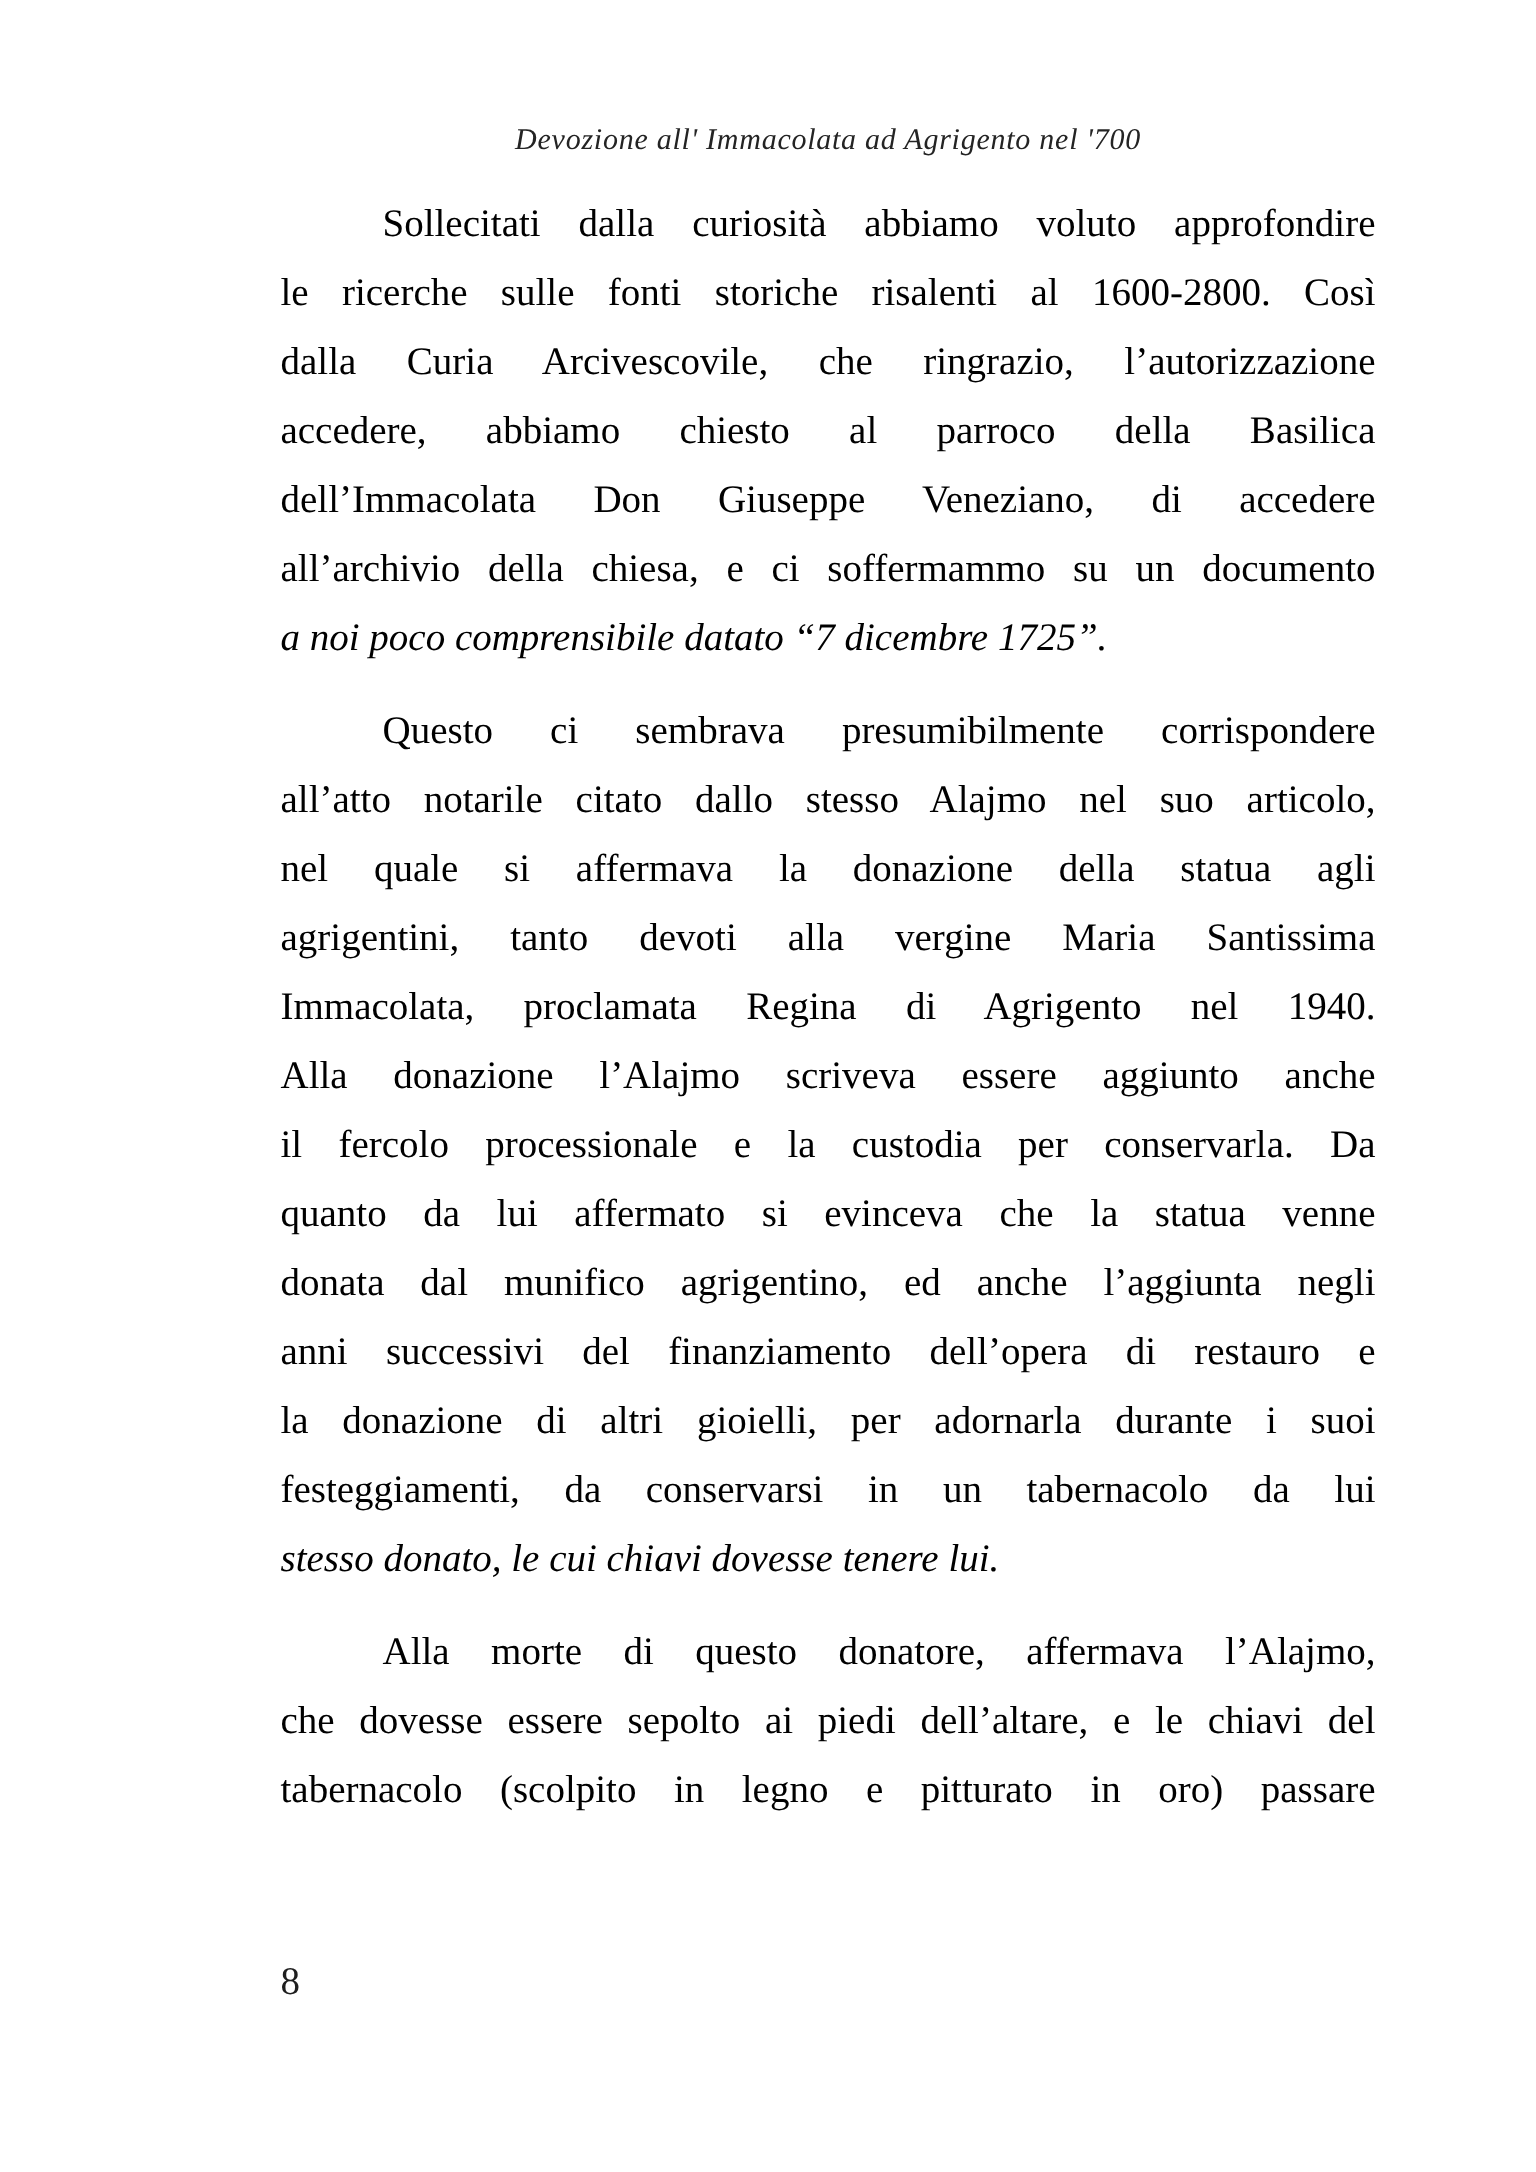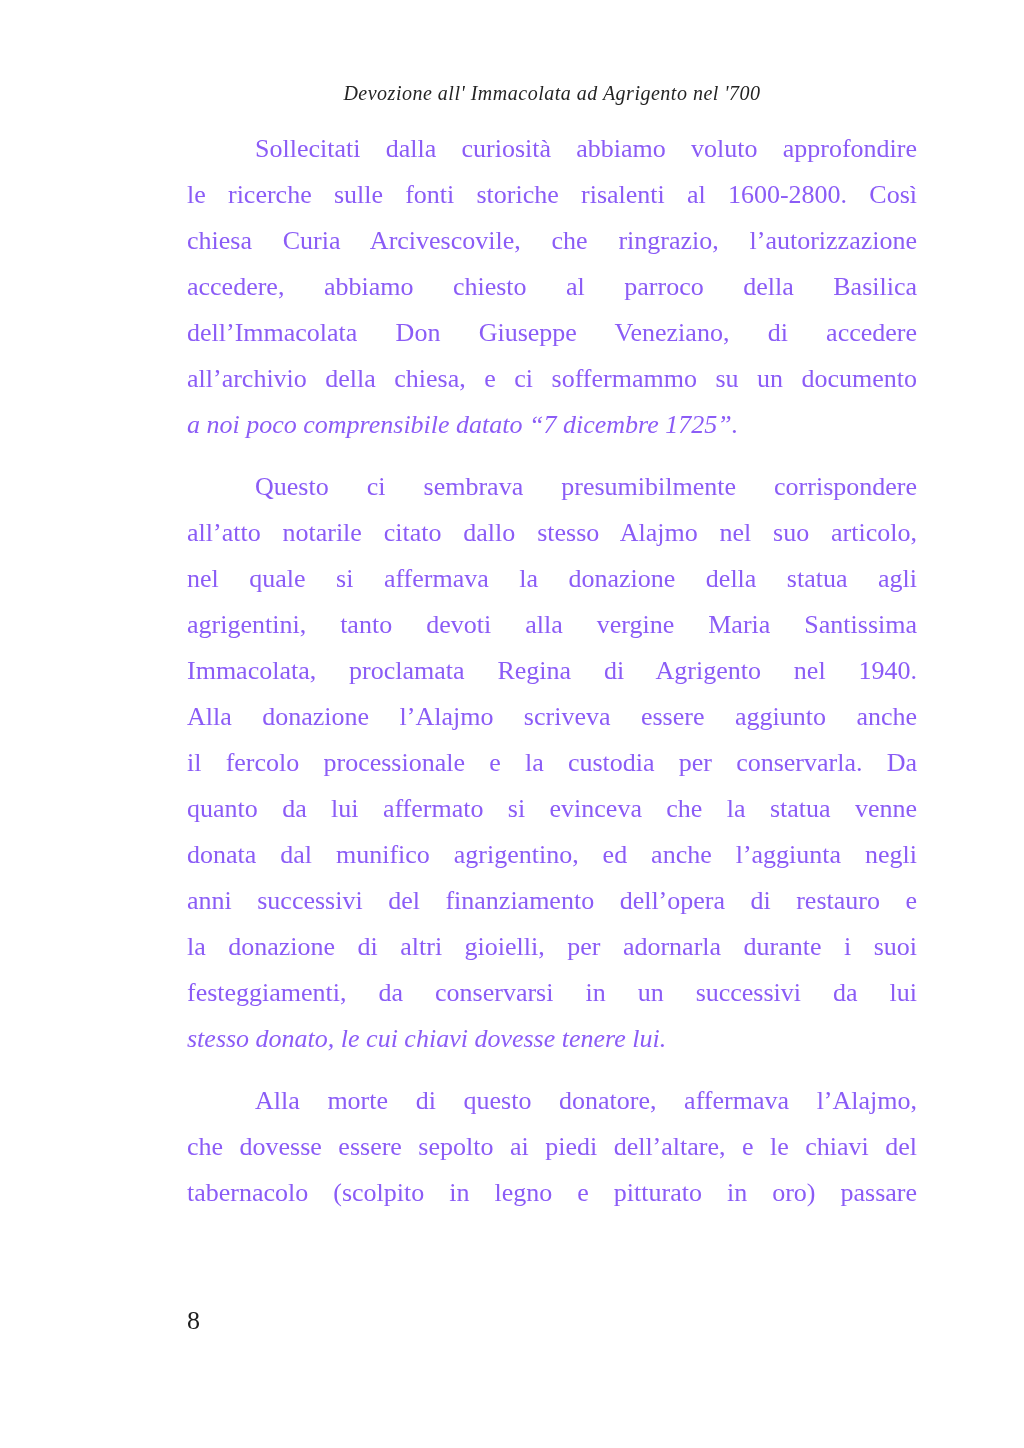--- a/index.html
+++ b/index.html
@@ -35,21 +35,21 @@
     width: 730px;
   }
   .para {
     margin: 0 0 16px 0;
   }
   .line {
     font-size: 26px;
     line-height: 46px;
     text-align: justify;
     text-align-last: justify;
-    color: #8b5cf6;
+    color: #000000;
   }
   .line.first {
     text-indent: 68px;
   }
   .line.last {
     text-align-last: left;
     font-style: italic;
   }
   .page-number {
     position: absolute;
@@ -63,39 +63,39 @@
 </head>
 <body>
 
 <div class="page">
   <div class="running-header">Devozione all' Immacolata ad Agrigento nel '700</div>
 
   <div class="page-body">
       <div class="para">
         <div class="line first">Sollecitati dalla curiosità abbiamo voluto approfondire</div>
         <div class="line">le ricerche sulle fonti storiche risalenti al 1600-2800. Così</div>
-        <div class="line">chiesa Curia Arcivescovile, che ringrazio, l’autorizzazione</div>
+        <div class="line">dalla Curia Arcivescovile, che ringrazio, l’autorizzazione</div>
         <div class="line">accedere, abbiamo chiesto al parroco della Basilica</div>
         <div class="line">dell’Immacolata Don Giuseppe Veneziano, di accedere</div>
         <div class="line">all’archivio della chiesa, e ci soffermammo su un documento</div>
         <div class="line last">a noi poco comprensibile datato “7 dicembre 1725”.</div>
       </div>
       <div class="para">
         <div class="line first">Questo ci sembrava presumibilmente corrispondere</div>
         <div class="line">all’atto notarile citato dallo stesso Alajmo nel suo articolo,</div>
         <div class="line">nel quale si affermava la donazione della statua agli</div>
         <div class="line">agrigentini, tanto devoti alla vergine Maria Santissima</div>
         <div class="line">Immacolata, proclamata Regina di Agrigento nel 1940.</div>
         <div class="line">Alla donazione l’Alajmo scriveva essere aggiunto anche</div>
         <div class="line">il fercolo processionale e la custodia per conservarla. Da</div>
         <div class="line">quanto da lui affermato si evinceva che la statua venne</div>
         <div class="line">donata dal munifico agrigentino, ed anche l’aggiunta negli</div>
         <div class="line">anni successivi del finanziamento dell’opera di restauro e</div>
         <div class="line">la donazione di altri gioielli, per adornarla durante i suoi</div>
-        <div class="line">festeggiamenti, da conservarsi in un successivi da lui</div>
+        <div class="line">festeggiamenti, da conservarsi in un tabernacolo da lui</div>
         <div class="line last">stesso donato, le cui chiavi dovesse tenere lui.</div>
       </div>
       <div class="para">
         <div class="line first">Alla morte di questo donatore, affermava l’Alajmo,</div>
         <div class="line">che dovesse essere sepolto ai piedi dell’altare, e le chiavi del</div>
         <div class="line">tabernacolo (scolpito in legno e pitturato in oro) passare</div>
       </div>
     </div>
 
   <div class="page-number">8</div>

